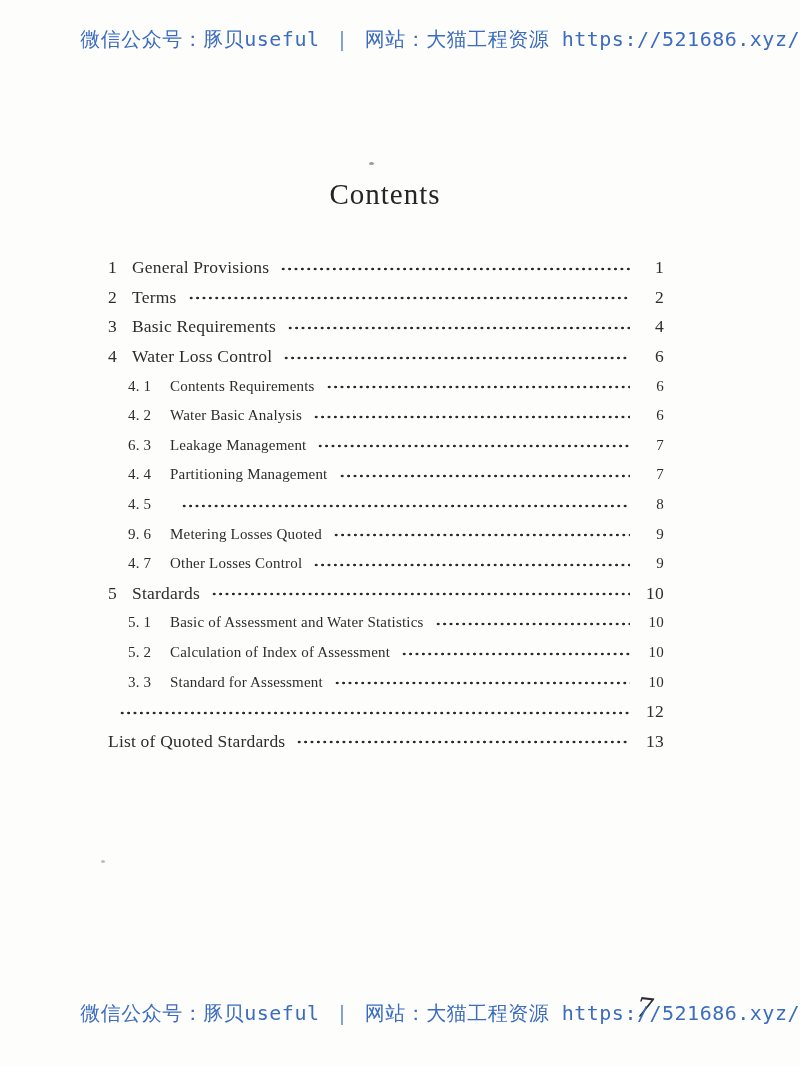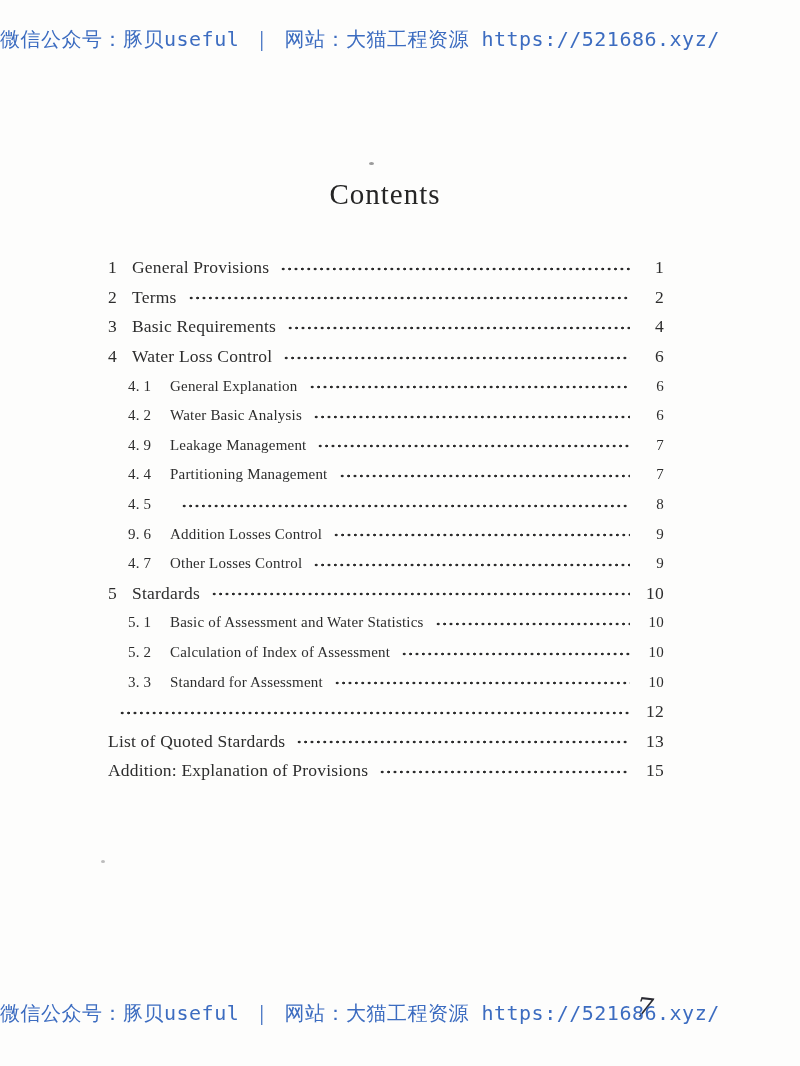--- a/index.html
+++ b/index.html
@@ -6,21 +6,21 @@
   body {
     width: 800px; height: 1066px;
     position: relative;
     background: #fdfdfc;
     overflow: hidden;
     font-family: "Liberation Serif", "DejaVu Serif", serif;
   }
   .watermark {
     position: absolute;
     left: 0; width: 800px;
-    text-align: left;
+    text-align: right;
     font-family: "DejaVu Sans Mono", monospace;
     font-size: 20px;
     letter-spacing: 0.5px;
     color: #3c6cc0;
     white-space: nowrap;
   }
   .watermark.top { top: 26px; }
   .watermark.bottom { top: 1000px; }
 
   .doc-title {
@@ -113,50 +113,50 @@
       <span class="pagenum">4</span>
     </div>
     <div class="toc-row">
       <span class="num">4</span>
       <span class="label">Water Loss Control</span>
       <span class="leader"></span>
       <span class="pagenum">6</span>
     </div>
     <div class="toc-row sub">
       <span class="num">4. 1</span>
-      <span class="label">General Explanation</span>
+      <span class="label">Contents Requirements</span>
       <span class="leader"></span>
       <span class="pagenum">6</span>
     </div>
     <div class="toc-row sub">
       <span class="num">4. 2</span>
       <span class="label">Water Basic Analysis</span>
       <span class="leader"></span>
       <span class="pagenum">6</span>
     </div>
     <div class="toc-row sub">
-      <span class="num">4. 9</span>
+      <span class="num">6. 3</span>
       <span class="label">Leakage Management</span>
       <span class="leader"></span>
       <span class="pagenum">7</span>
     </div>
     <div class="toc-row sub">
       <span class="num">4. 4</span>
       <span class="label">Partitioning Management</span>
       <span class="leader"></span>
       <span class="pagenum">7</span>
     </div>
     <div class="toc-row sub">
       <span class="num">4. 5</span>
       <span class="leader"></span>
       <span class="pagenum">8</span>
     </div>
     <div class="toc-row sub">
       <span class="num">9. 6</span>
-      <span class="label">Addition Losses Control</span>
+      <span class="label">Metering Losses Quoted</span>
       <span class="leader"></span>
       <span class="pagenum">9</span>
     </div>
     <div class="toc-row sub">
       <span class="num">4. 7</span>
       <span class="label">Other Losses Control</span>
       <span class="leader"></span>
       <span class="pagenum">9</span>
     </div>
     <div class="toc-row">
@@ -187,23 +187,17 @@
       <span class="num empty"></span>
       <span class="leader"></span>
       <span class="pagenum">12</span>
     </div>
     <div class="toc-row">
       <span class="num empty"></span>
       <span class="label">List of Quoted Stardards</span>
       <span class="leader"></span>
       <span class="pagenum">13</span>
     </div>
-    <div class="toc-row">
-      <span class="num empty"></span>
-      <span class="label">Addition: Explanation of Provisions</span>
-      <span class="leader"></span>
-      <span class="pagenum">15</span>
-    </div>
   </div>
 
 <div class="pen-mark">7</div>
 
 <div class="watermark bottom">微信公众号：豚贝useful ｜ 网站：大猫工程资源 https://521686.xyz/</div>
 
 </body></html>

